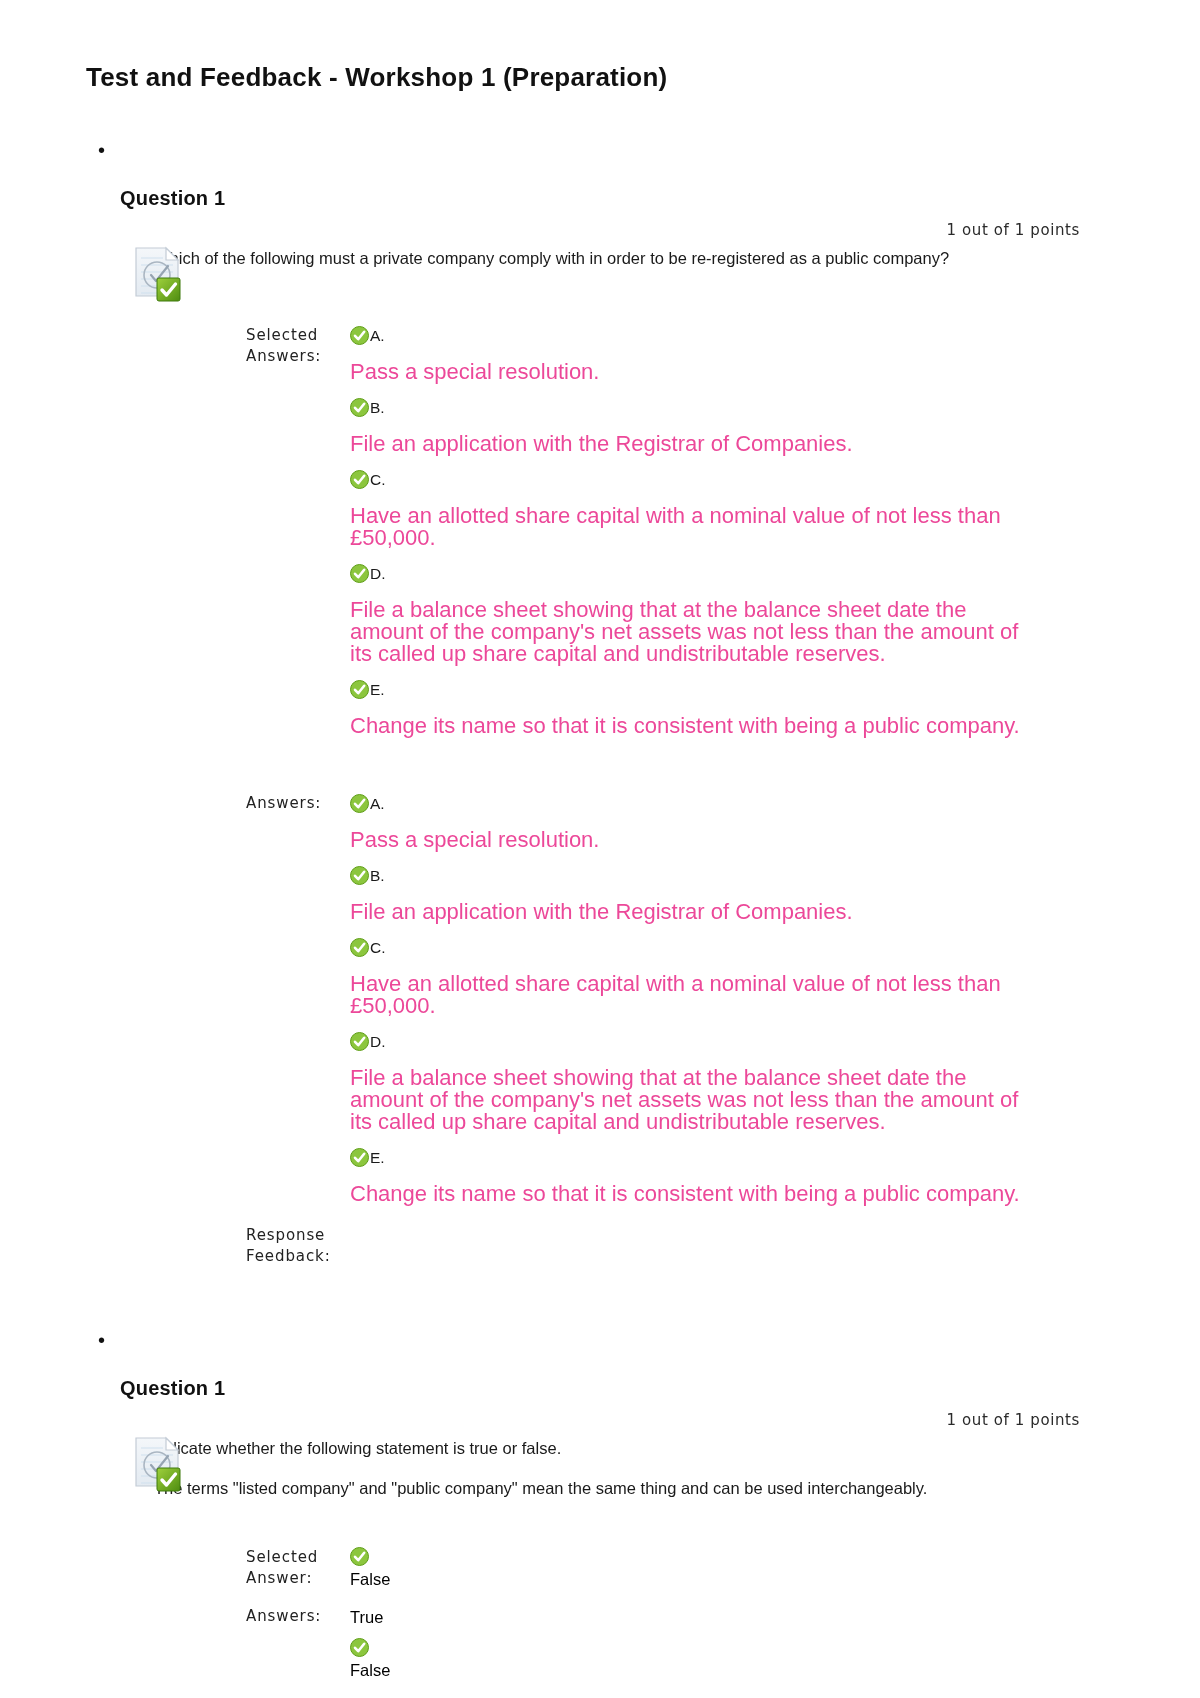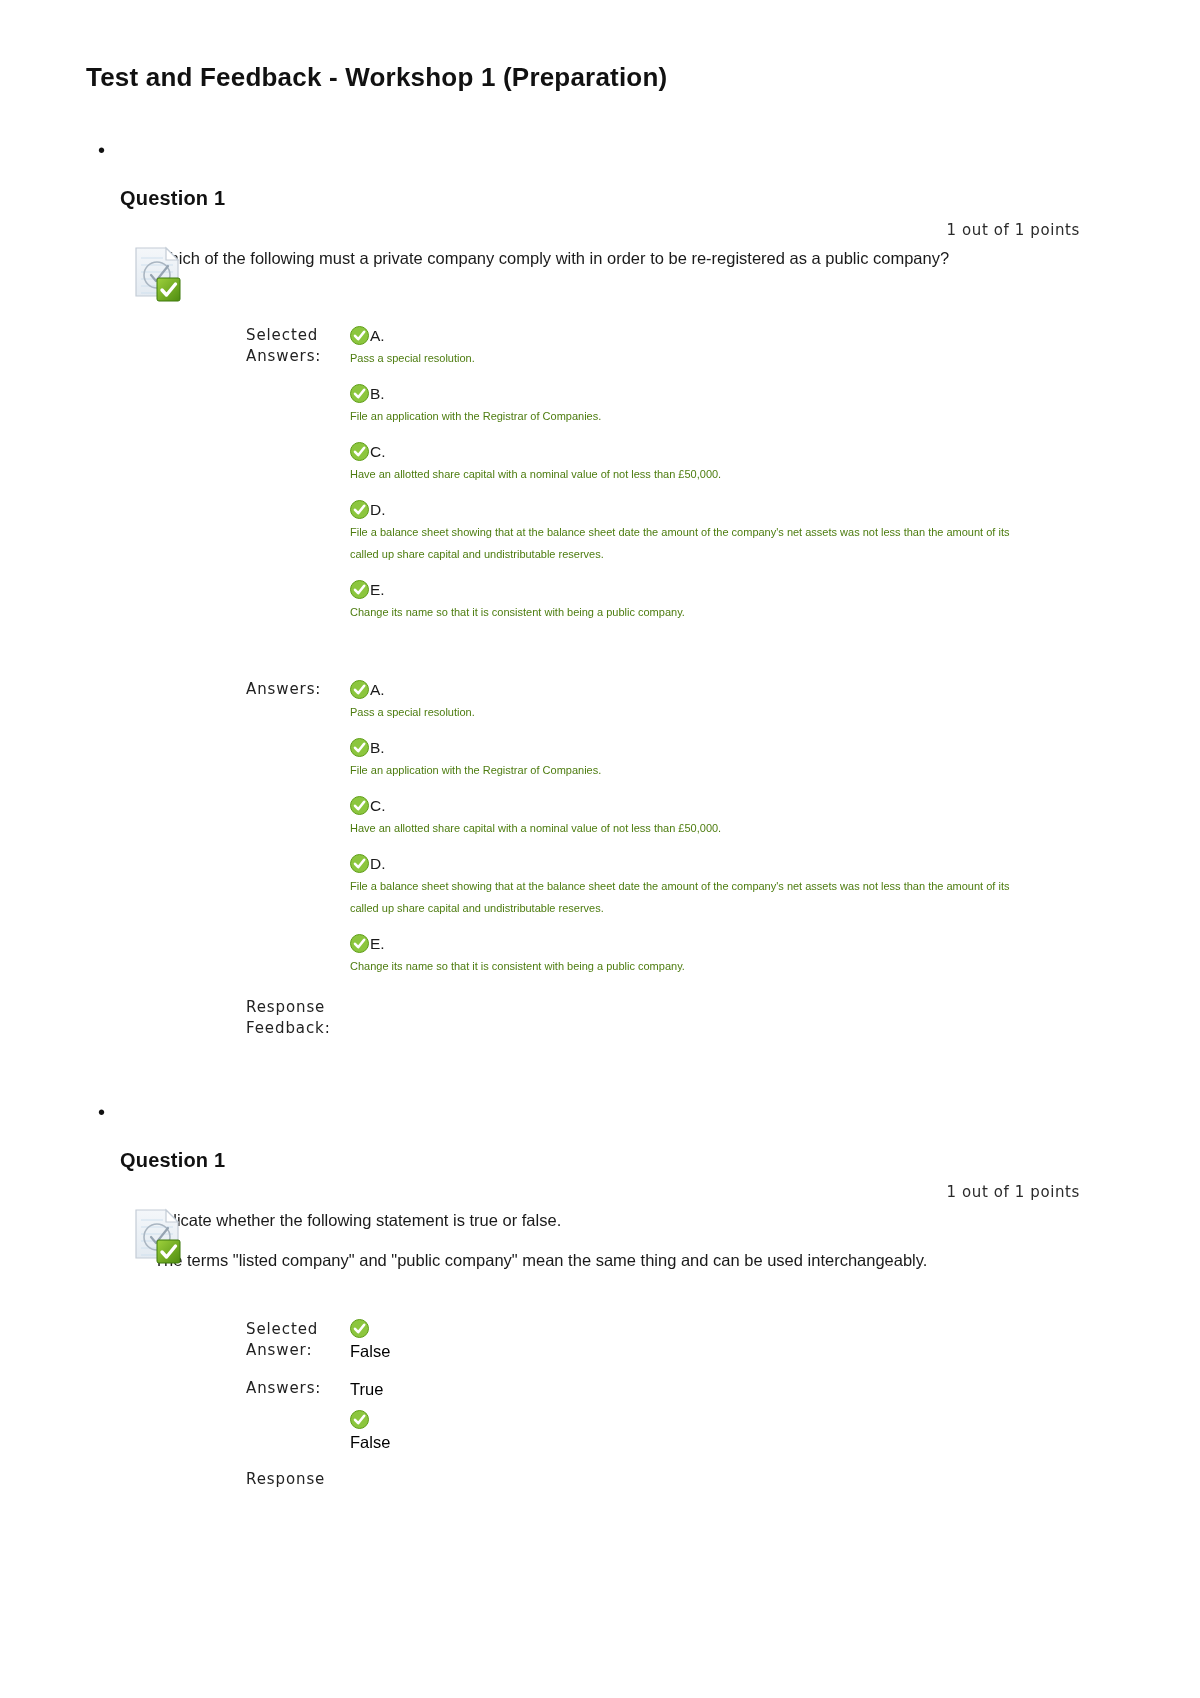--- a/index.html
+++ b/index.html
@@ -143,24 +143,24 @@
   .opt-head {
     line-height: 20px;
     white-space: nowrap;
   }
   .opt-letter {
     font-size: 15.5px;
     color: #1a1a1a;
     vertical-align: baseline;
   }
   .opt-text {
-    font-size: 11px;
+    font-size: 22px;
     line-height: 22px;
-    color: #4d7c0f;
-    margin-top: 1px;
+    color: #ec4899;
+    margin-top: 15px;
   }
 
   
   .check-badge {
     display: inline-block;
     width: 19px;
     height: 19px;
     vertical-align: -4px;
     margin-right: 1px;
   }

